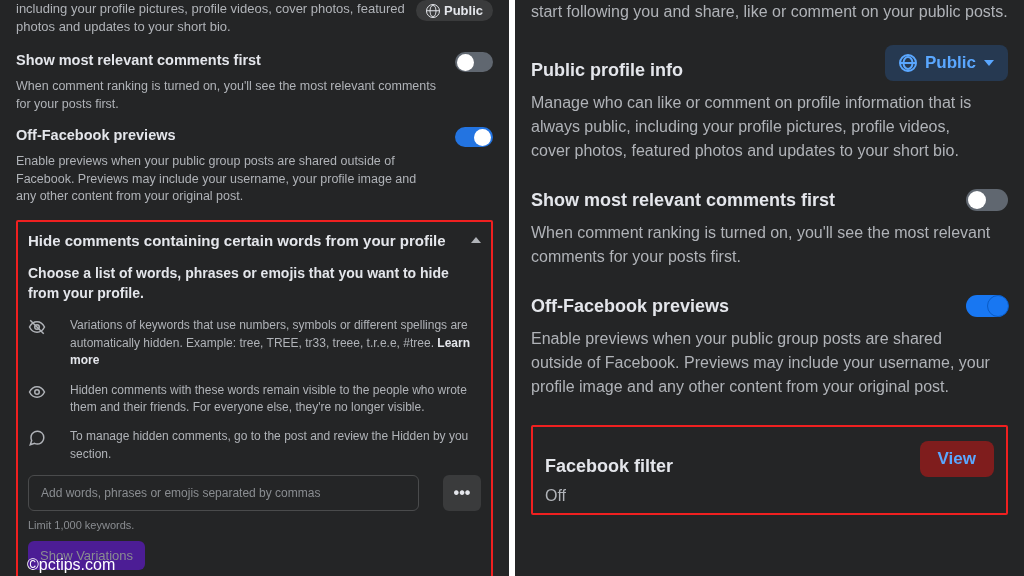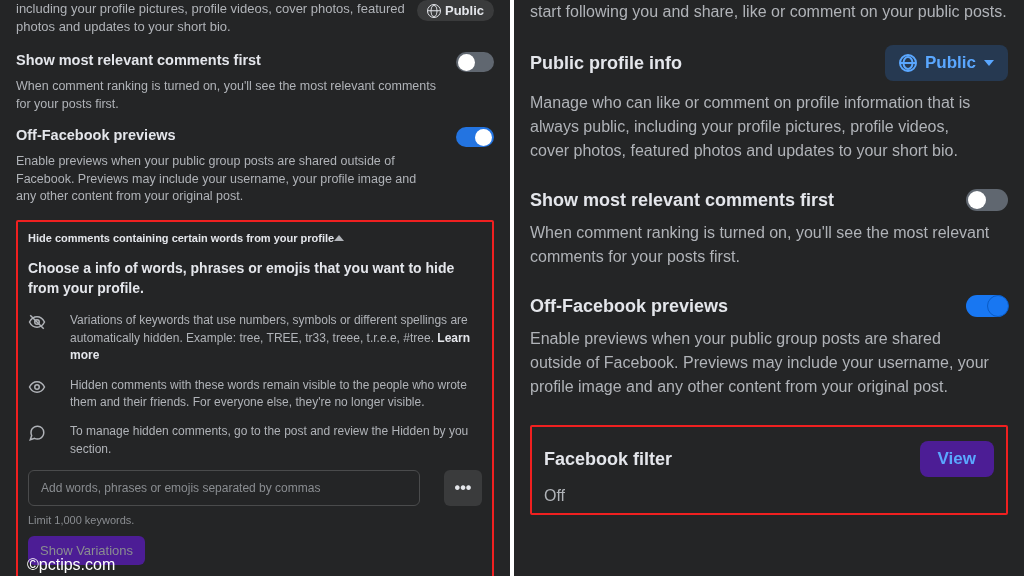--- a/index.html
+++ b/index.html
@@ -12,21 +12,21 @@
       overflow: hidden;
       display: flex;
       position: relative;
     }
     .left-panel, .right-panel {
       flex: 1;
       overflow: hidden;
       position: relative;
     }
     .left-panel {
-      border-right: 4px solid #ffffff;
+      border-right: 6px solid #ffffff;
       padding: 0 16px 16px 16px;
     }
     .right-panel {
       padding: 0 16px 16px 16px;
     }
     .partial-text {
       font-size: 13px;
       color: #b0b3b8;
       line-height: 1.4;
       margin-bottom: 10px;
@@ -146,23 +146,23 @@
       right: -1px;
     }
     .red-box {
       border: 2.5px solid #f02020;
       border-radius: 2px;
       padding: 10px 10px 12px 10px;
       margin-top: 6px;
     }
     .section-header {
       display: flex;
-      justify-content: flex-start;
+      justify-content: space-between;
       align-items: center;
-      font-size: 11px;
+      font-size: 15px;
       font-weight: 600;
       margin-bottom: 14px;
     }
     .section-sub {
       font-size: 14px;
       font-weight: 600;
       line-height: 1.45;
       margin-bottom: 14px;
       max-width: 430px;
     }
@@ -219,32 +219,32 @@
     .show-var {
       background: #4c1d95;
       border: none;
       color: #8a8d91;
       padding: 7px 12px;
       border-radius: 6px;
       font-size: 13px;
       cursor: pointer;
     }
     .view-btn {
-      background: #4c1d95;
+      background: #7f1d1d;
       color: #5aa7ff;
       padding: 8px 18px;
       border-radius: 8px;
       font-size: 17px;
       font-weight: 600;
       border: none;
     }
     .setting-row-r {
       display: flex;
       justify-content: space-between;
-      align-items: center;
+      align-items: flex-end;
       margin-bottom: 10px;
     }
     .red-box-r {
       border: 2.5px solid #f02020;
       border-radius: 2px;
       padding: 14px 12px 8px 12px;
     }
     .watermark {
       position: absolute;
       left: 5px;
@@ -289,21 +289,21 @@
     </div>
     <div class="toggle on"></div>
   </div>
   <div class="setting-desc">Enable previews when your public group posts are shared outside of Facebook. Previews may include your username, your profile image and any other content from your original post.</div>
 
   <div class="red-box">
     <div class="section-header">
       <span>Hide comments containing certain words from your profile</span>
       <span class="chev-up"></span>
     </div>
-    <div class="section-sub">Choose a info of words, phrases or emojis that you want to hide from your profile.</div>
+    <div class="section-sub">Choose a list of words, phrases or emojis that you want to hide from your profile.</div>
 
     <div class="info-row">
       <svg class="info-icon" viewBox="0 0 24 24" fill="none" stroke="currentColor" stroke-width="2">
           <path d="M2 12s3.5-7 10-7 10 7 10 7-3.5 7-10 7-10-7-10-7z"></path>
           <circle cx="12" cy="12" r="3"></circle>
           <line x1="3" y1="3" x2="21" y2="21"></line>
         </svg>
       <div class="info-text"><span>Variations of keywords that use numbers, symbols or different spellings are automatically hidden. Example: tree, TREE, tr33, treee, t.r.e.e, #tree. </span><a href="#">Learn more</a></div>
     </div>
     <div class="info-row">

